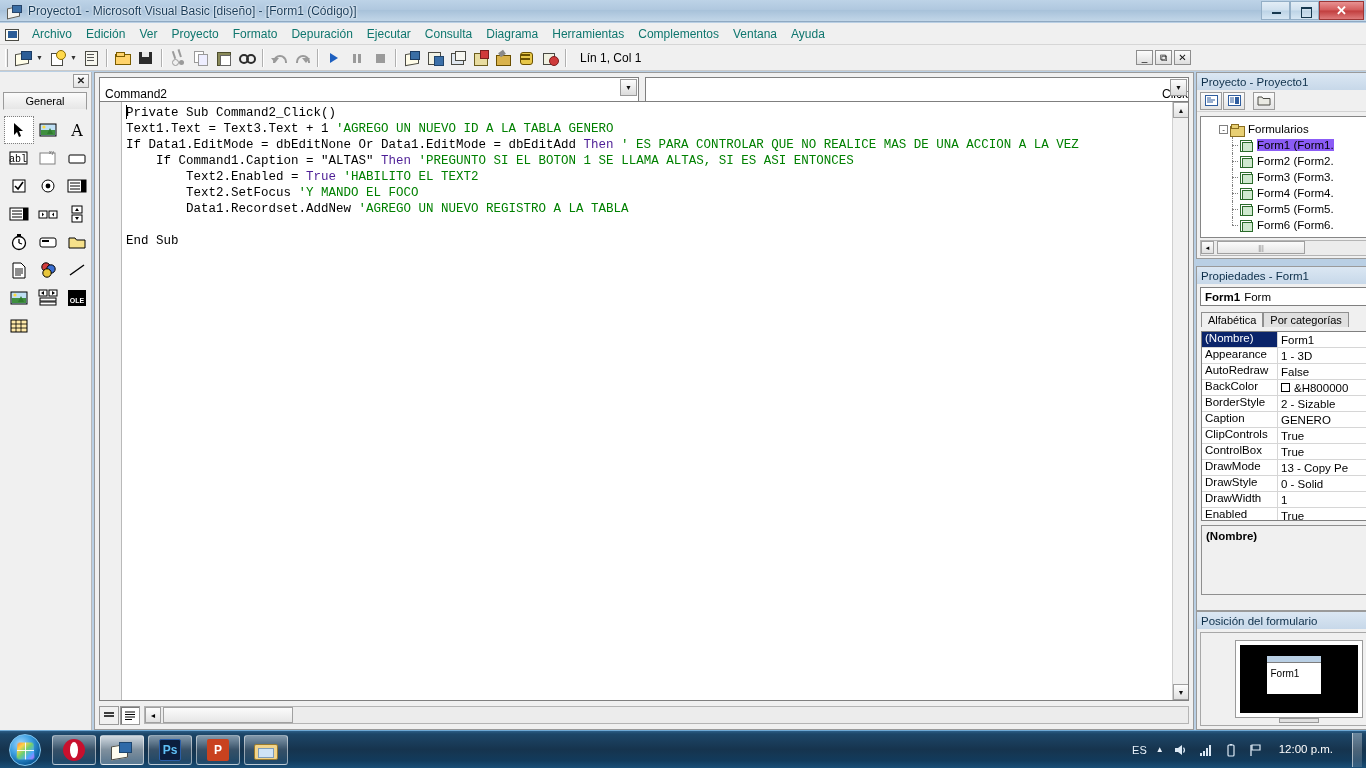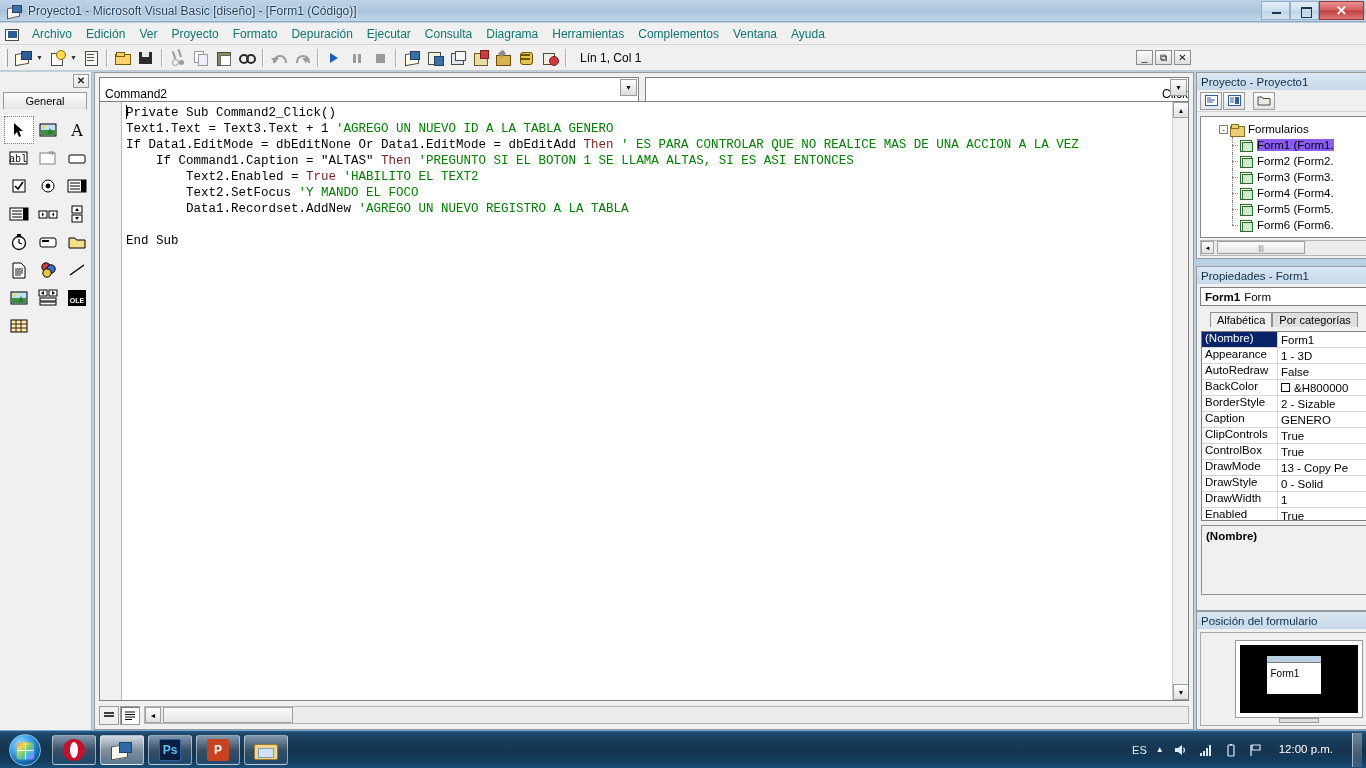--- a/index.html
+++ b/index.html
@@ -185,21 +185,21 @@
   }
   .code-margin {
     position:absolute; left:0; top:0; width:22px; height:100%;
     background:#f0f0f0; border-right:1px solid #b9b9b9;
   }
   pre.code {
     position:absolute; left:26px; top:3px; right:18px;
     font-family: "Liberation Mono","DejaVu Sans Mono",monospace;
     font-size:12.5px; line-height:16px; color:#000; white-space:pre;
   }
-  .kw { color:#7f1d1d; }
+  .kw { color:#4c1d95; }
   .cmt { color:#008000; }
   .caret {
     position:absolute; left:25px; top:105px; width:1px; height:13px; background:#000;
   }
   .vscroll {
     position:absolute; right:0; top:0; width:16px; bottom:0; background:#f0f0f0;
     border-left:1px solid #cfcfcf;
   }
   .vsbtn {
     position:absolute; left:0; width:16px; height:16px;
@@ -257,21 +257,21 @@
   .ficon.form:after{content:"";position:absolute;left:3px;top:3px;width:9px;height:8px;background:#cfe9cf;border:1px solid #2b6b2b;}
   .pe-vs { position:absolute; right:1px; top:1px; bottom:1px; width:15px; background:#f0f0f0; border-left:1px solid #d0d0d0;}
   .pe-hs { position:absolute; left:3px; right:3px; bottom:2px; height:16px; background:#ececec; border:1px solid #b4b4b4; }
 
   
   #panel-props { top:266px; height:345px; }
   .pr-combo { margin:3px; height:19px; background:#fff; border:1px solid #7f7f7f; display:flex;align-items:center; padding-left:4px; font-size:11.5px; position:relative;}
   .pr-combo .arrow{position:absolute;right:1px;top:1px;width:15px;height:15px;background:linear-gradient(to bottom,#fdfdfd,#dcdcdc);border:1px solid #9a9a9a;display:flex;align-items:center;justify-content:center;font-size:7px;}
   .pr-tabs { display:flex; padding-left:4px; height:18px; align-items:flex-end;}
   .pr-tab { font-size:11px; padding:1px 6px; border:1px solid #8f8f8f; border-bottom:none; background:#e0e0e0; color:#000;}
-  .pr-tab.active { background:#f0f0f0; position:relative; z-index:2;margin-left:9px; }
+  .pr-tab.active { background:#f0f0f0; position:relative; z-index:2; }
   .pr-grid { position:absolute; left:4px; right:4px; top:64px; height:190px; background:#fff; border:1px solid #7f7f7f; overflow:hidden;}
   .pr-row { display:flex; height:16px; font-size:11.5px; border-bottom:1px solid #d6d6d6; }
   .pr-row .k { width:76px; padding-left:3px; border-right:1px solid #d6d6d6; color:#000; overflow:hidden; white-space:nowrap; }
   .pr-row .v { flex:1 1 auto; padding-left:3px; color:#000; overflow:hidden; white-space:nowrap; display:flex; align-items:center; }
   .pr-row.selected .k { background:#0a246a; color:#fff; }
   .swatch { width:9px;height:9px;border:1px solid #000;background:#fff;margin-right:4px;flex:0 0 auto;}
   .pr-vs{position:absolute;right:0;top:0;bottom:0;width:14px;background:#f0f0f0;border-left:1px solid #cfcfcf;}
   .pr-desc { position:absolute; left:4px; right:4px; top:258px; height:70px; background:#f0f0f0; border:1px solid #8f8f8f; padding:3px 4px; font-size:11.5px; line-height:14px; color:#000;}
   .pr-desc b{ font-weight:bold; }
 

